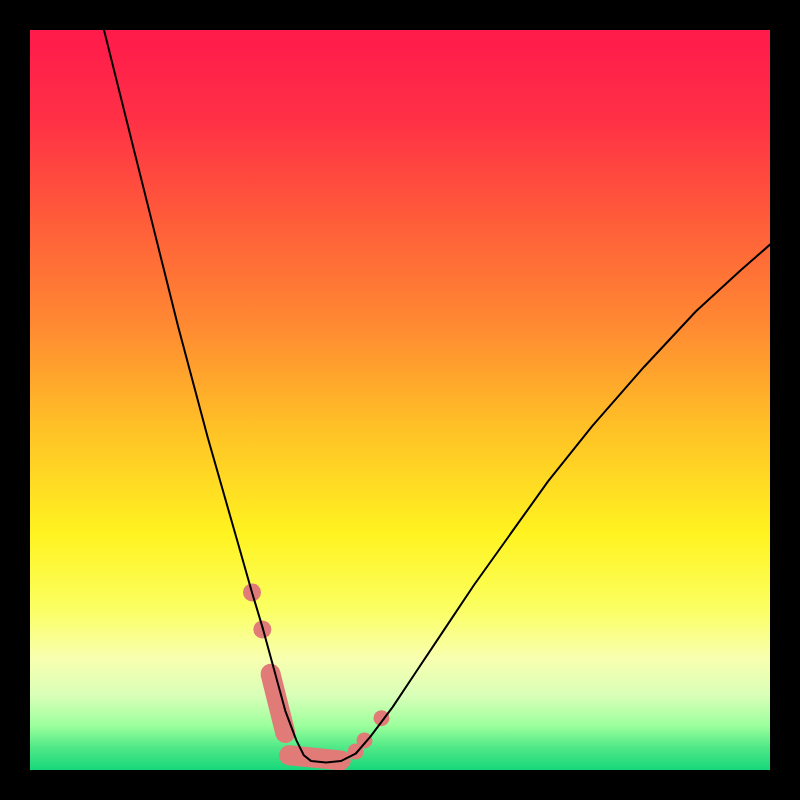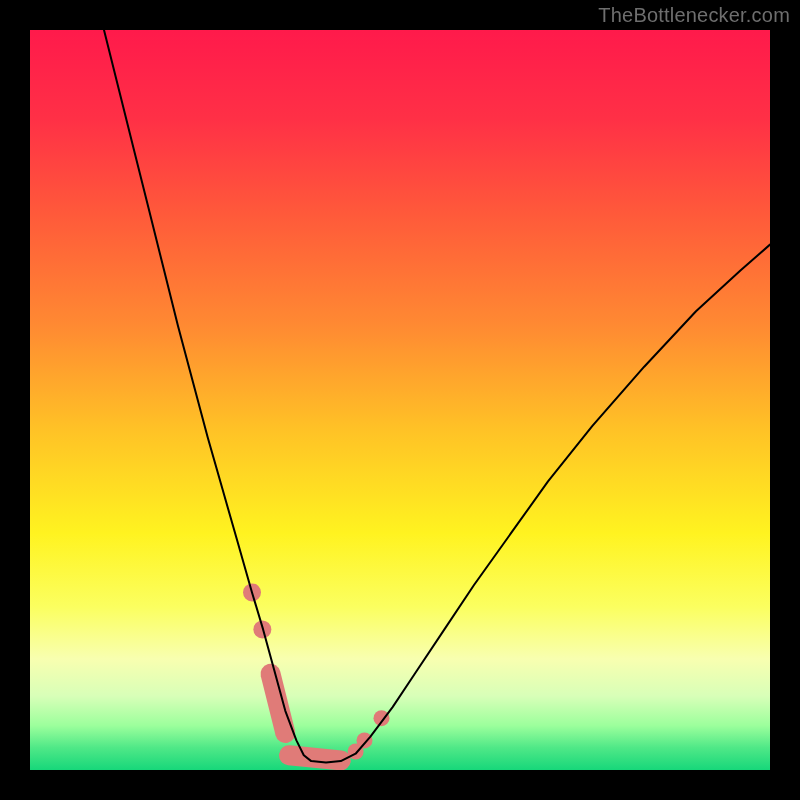--- a/index.html
+++ b/index.html
@@ -38,21 +38,20 @@
   }
   svg {
     display: block;
   }
 </style>
 </head>
 <body>
 
 <div class="frame">
 
-  <div class="watermark">TheBottlenecker.com</div>
 
   <div class="plot">
     <svg id="chart-svg" width="740" height="740" viewBox="0 0 740 740">
       <defs>
         <linearGradient id="bg-grad" x1="0" y1="0" x2="0" y2="1">
             <stop offset="0%" stop-color="#ff1a4b"></stop>
             <stop offset="12%" stop-color="#ff3046"></stop>
             <stop offset="25%" stop-color="#ff5a3a"></stop>
             <stop offset="40%" stop-color="#ff8a32"></stop>
             <stop offset="54%" stop-color="#ffc226"></stop>

